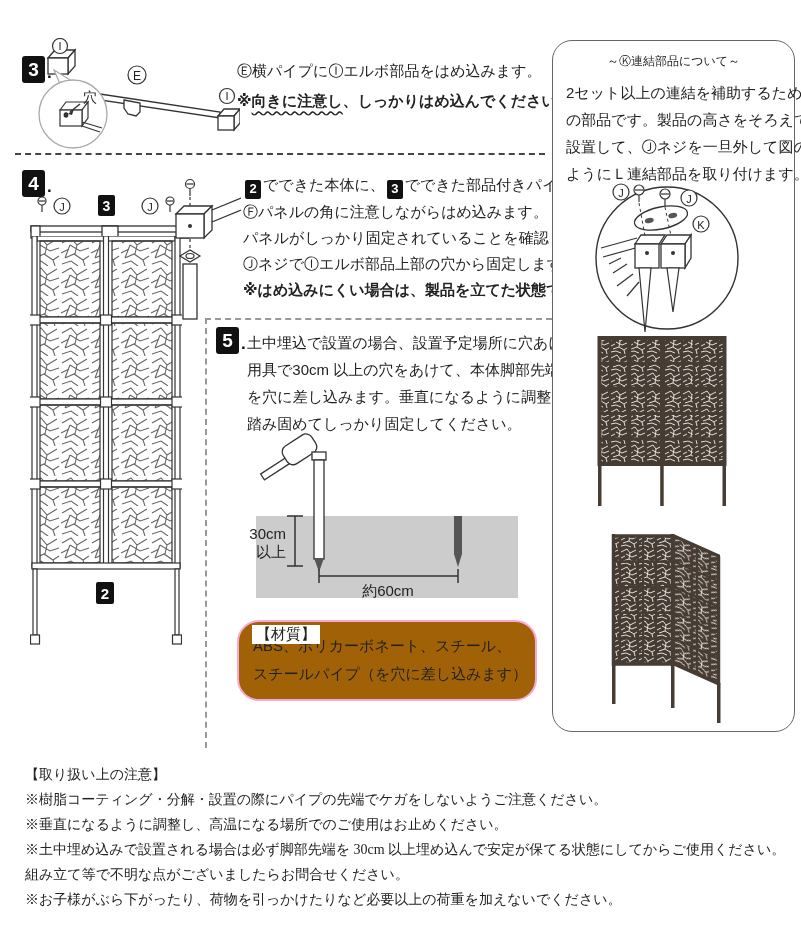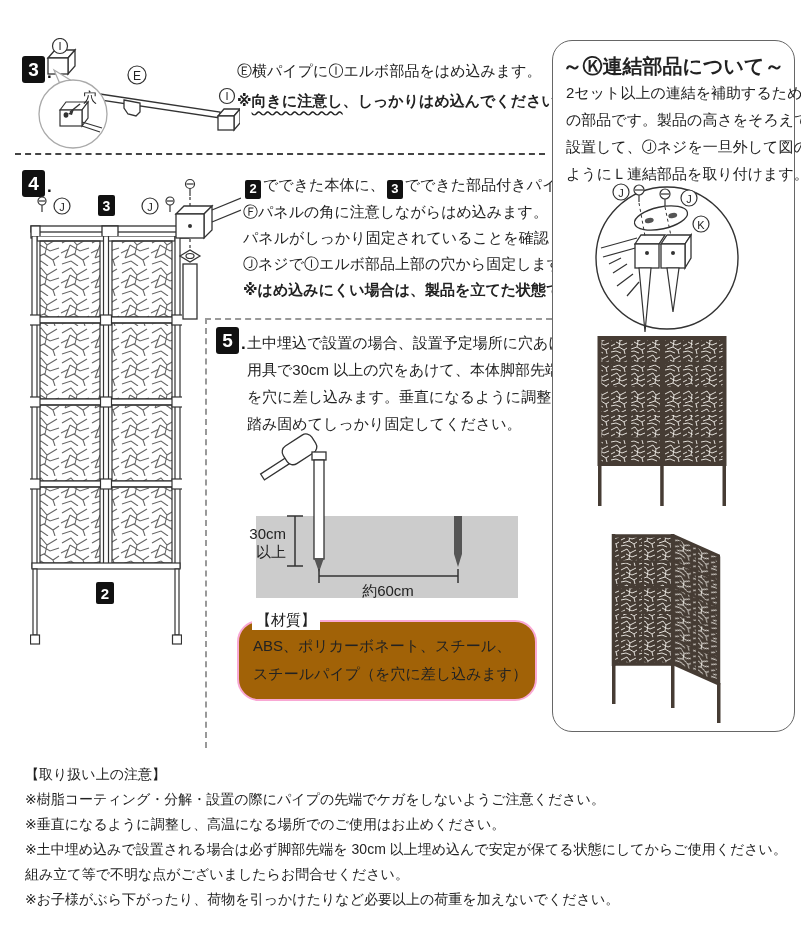--- a/index.html
+++ b/index.html
@@ -7,29 +7,29 @@
         font-family:"Liberation Sans","DejaVu Sans",sans-serif;overflow:hidden;}
   .abs{position:absolute;}
   .step-badge{display:inline-flex;align-items:center;justify-content:center;
         background:#111;color:#fff;font-weight:bold;width:23px;height:27px;
         font-size:19px;border-radius:3px;}
   .badge-dot{font-weight:bold;font-size:17px;vertical-align:bottom;margin-left:2px;color:#111;}
   .inline-badge{display:inline-flex;align-items:center;justify-content:center;
         background:#111;color:#fff;font-weight:bold;width:16px;height:19px;
         font-size:13px;border-radius:2px;vertical-align:-3px;margin:0 2px;}
   .jp{font-size:15px;line-height:27px;white-space:nowrap;color:#222;}
-  .jp-sm{font-size:14px;line-height:25px;white-space:nowrap;color:#222;}
+  .jp-sm{font-size:14px;line-height:25px;white-space:nowrap;color:#222;font-family:Liberation Serif, serif;}
   .bold{font-weight:bold;}
   .wavy{text-decoration-line:underline;text-decoration-style:wavy;text-underline-offset:4px;}
   .divider{border-top:2px dashed #444;height:0;}
   .step5-box{border-top:2px dashed #999;border-left:2px dashed #999;}
   .k-panel{border:1.5px solid #666;border-radius:20px;background:#fff;}
-  .k-title{font-size:20px;font-weight:bold;text-align:center;white-space:nowrap;}
+  .k-title{font-size:12px;font-weight:normal;text-align:center;white-space:nowrap;}
   .mat-box{border:2px solid #f9a8d4;border-radius:22px;background:#a16207;}
-  .mat-label{background:#fff;padding:0 4px;font-size:15px;white-space:nowrap;}
+  .mat-label{background:#fff;padding:0 4px;font-size:15px;white-space:nowrap;margin-top:14px;}
   .mat-text{font-size:15px;line-height:28px;white-space:nowrap;}
   svg{display:block;}
   svg text{font-family:"Liberation Sans","DejaVu Sans",sans-serif;}
 </style>
 </head>
 <body>
 
 <div class="page">
 
   <div class="abs" style="left:22px;top:56px;">

